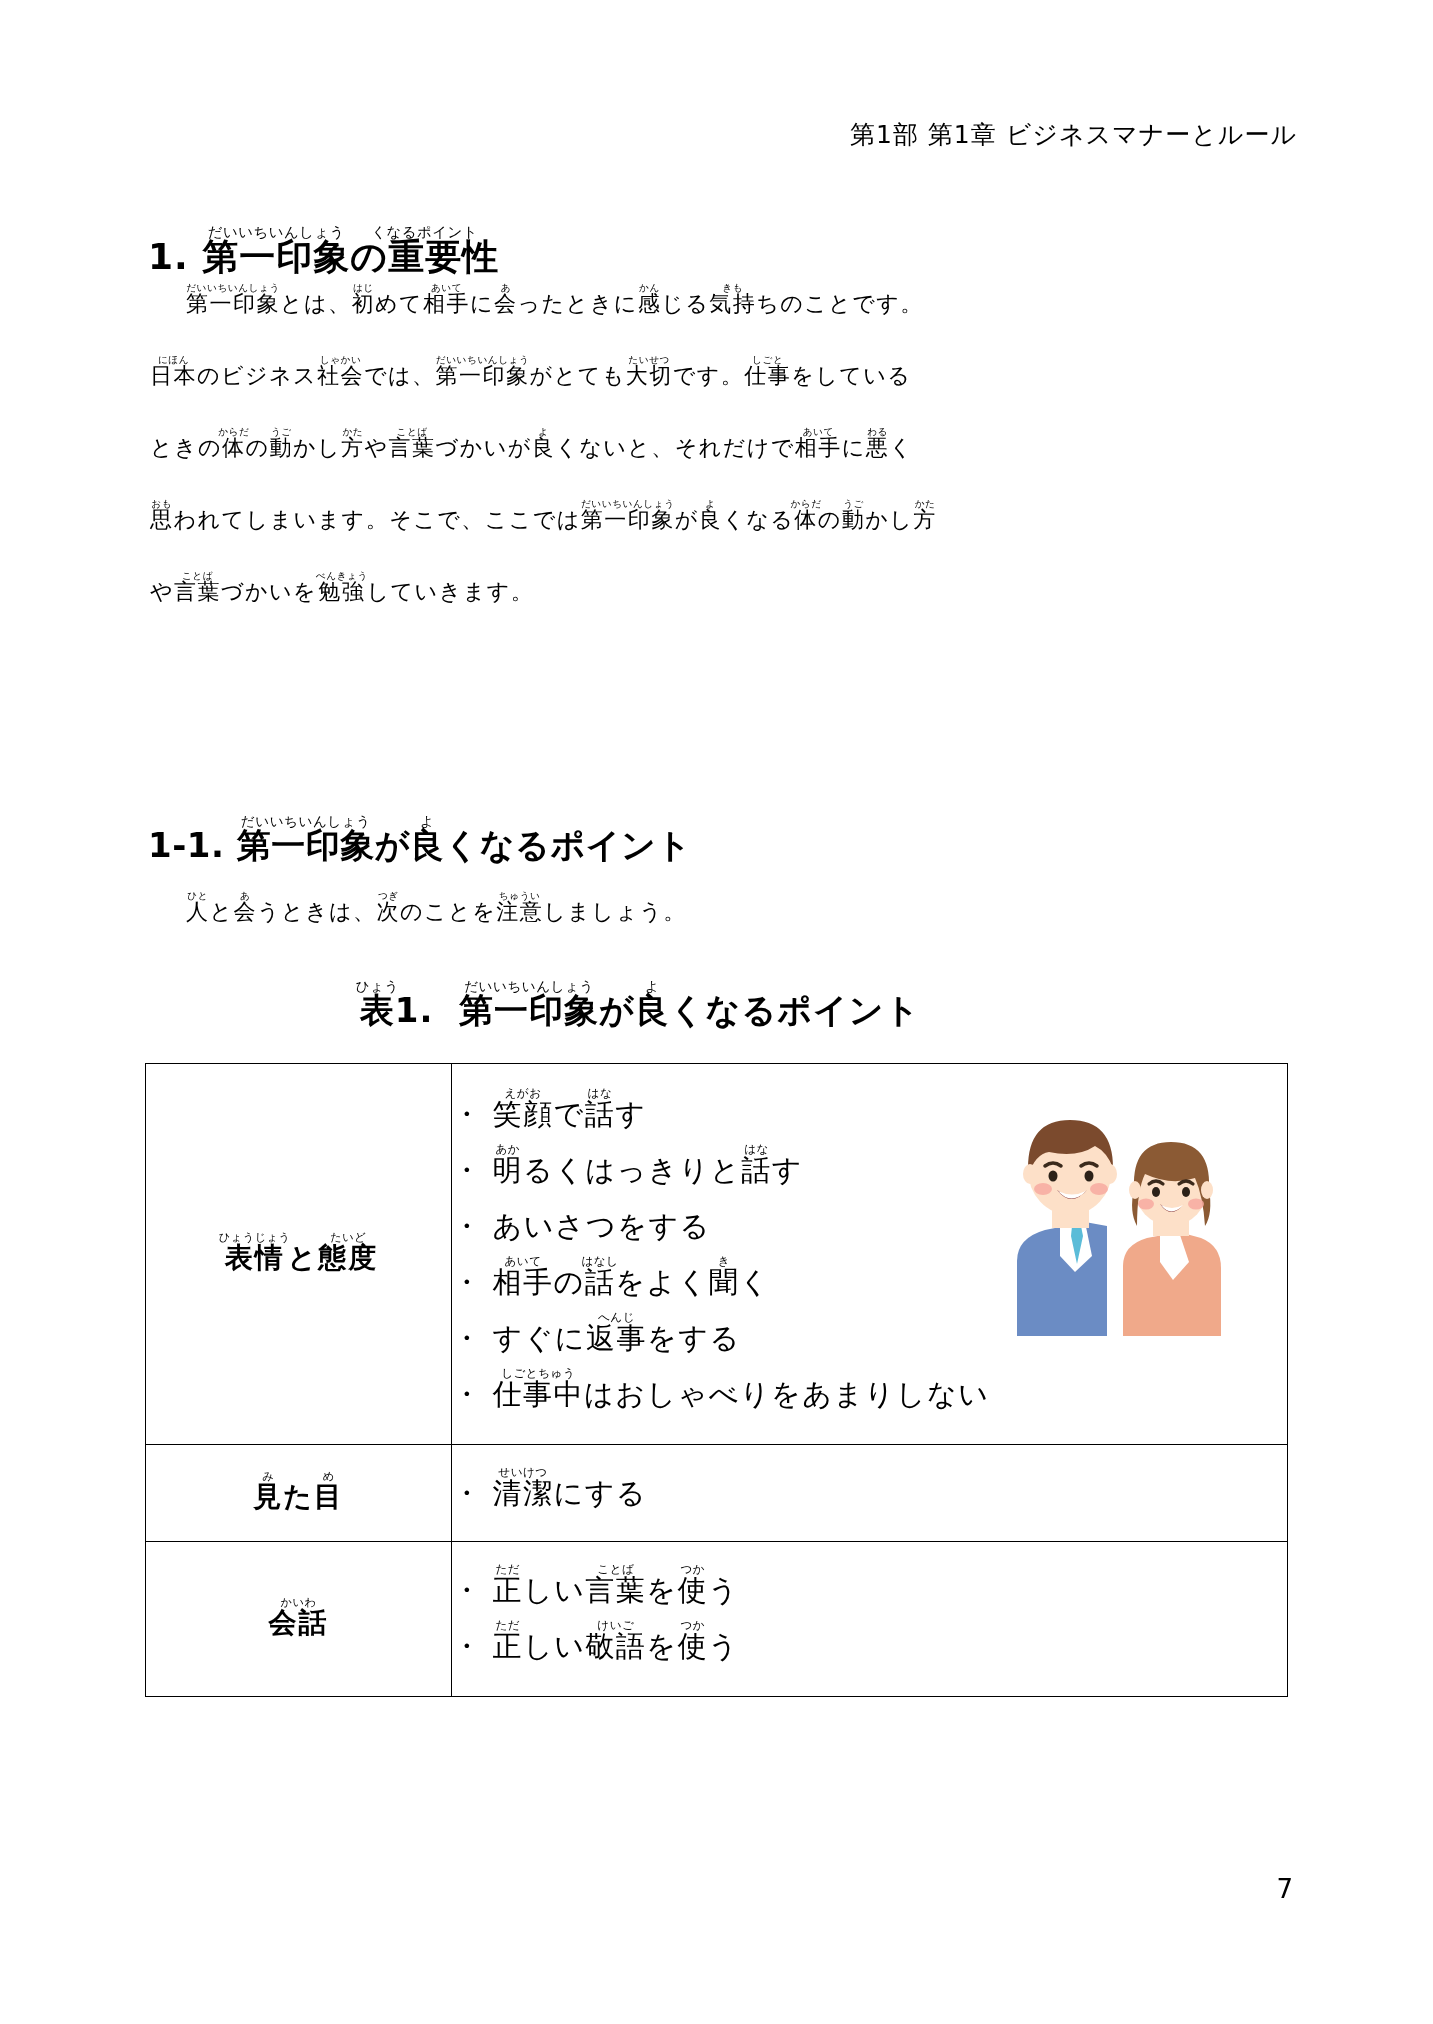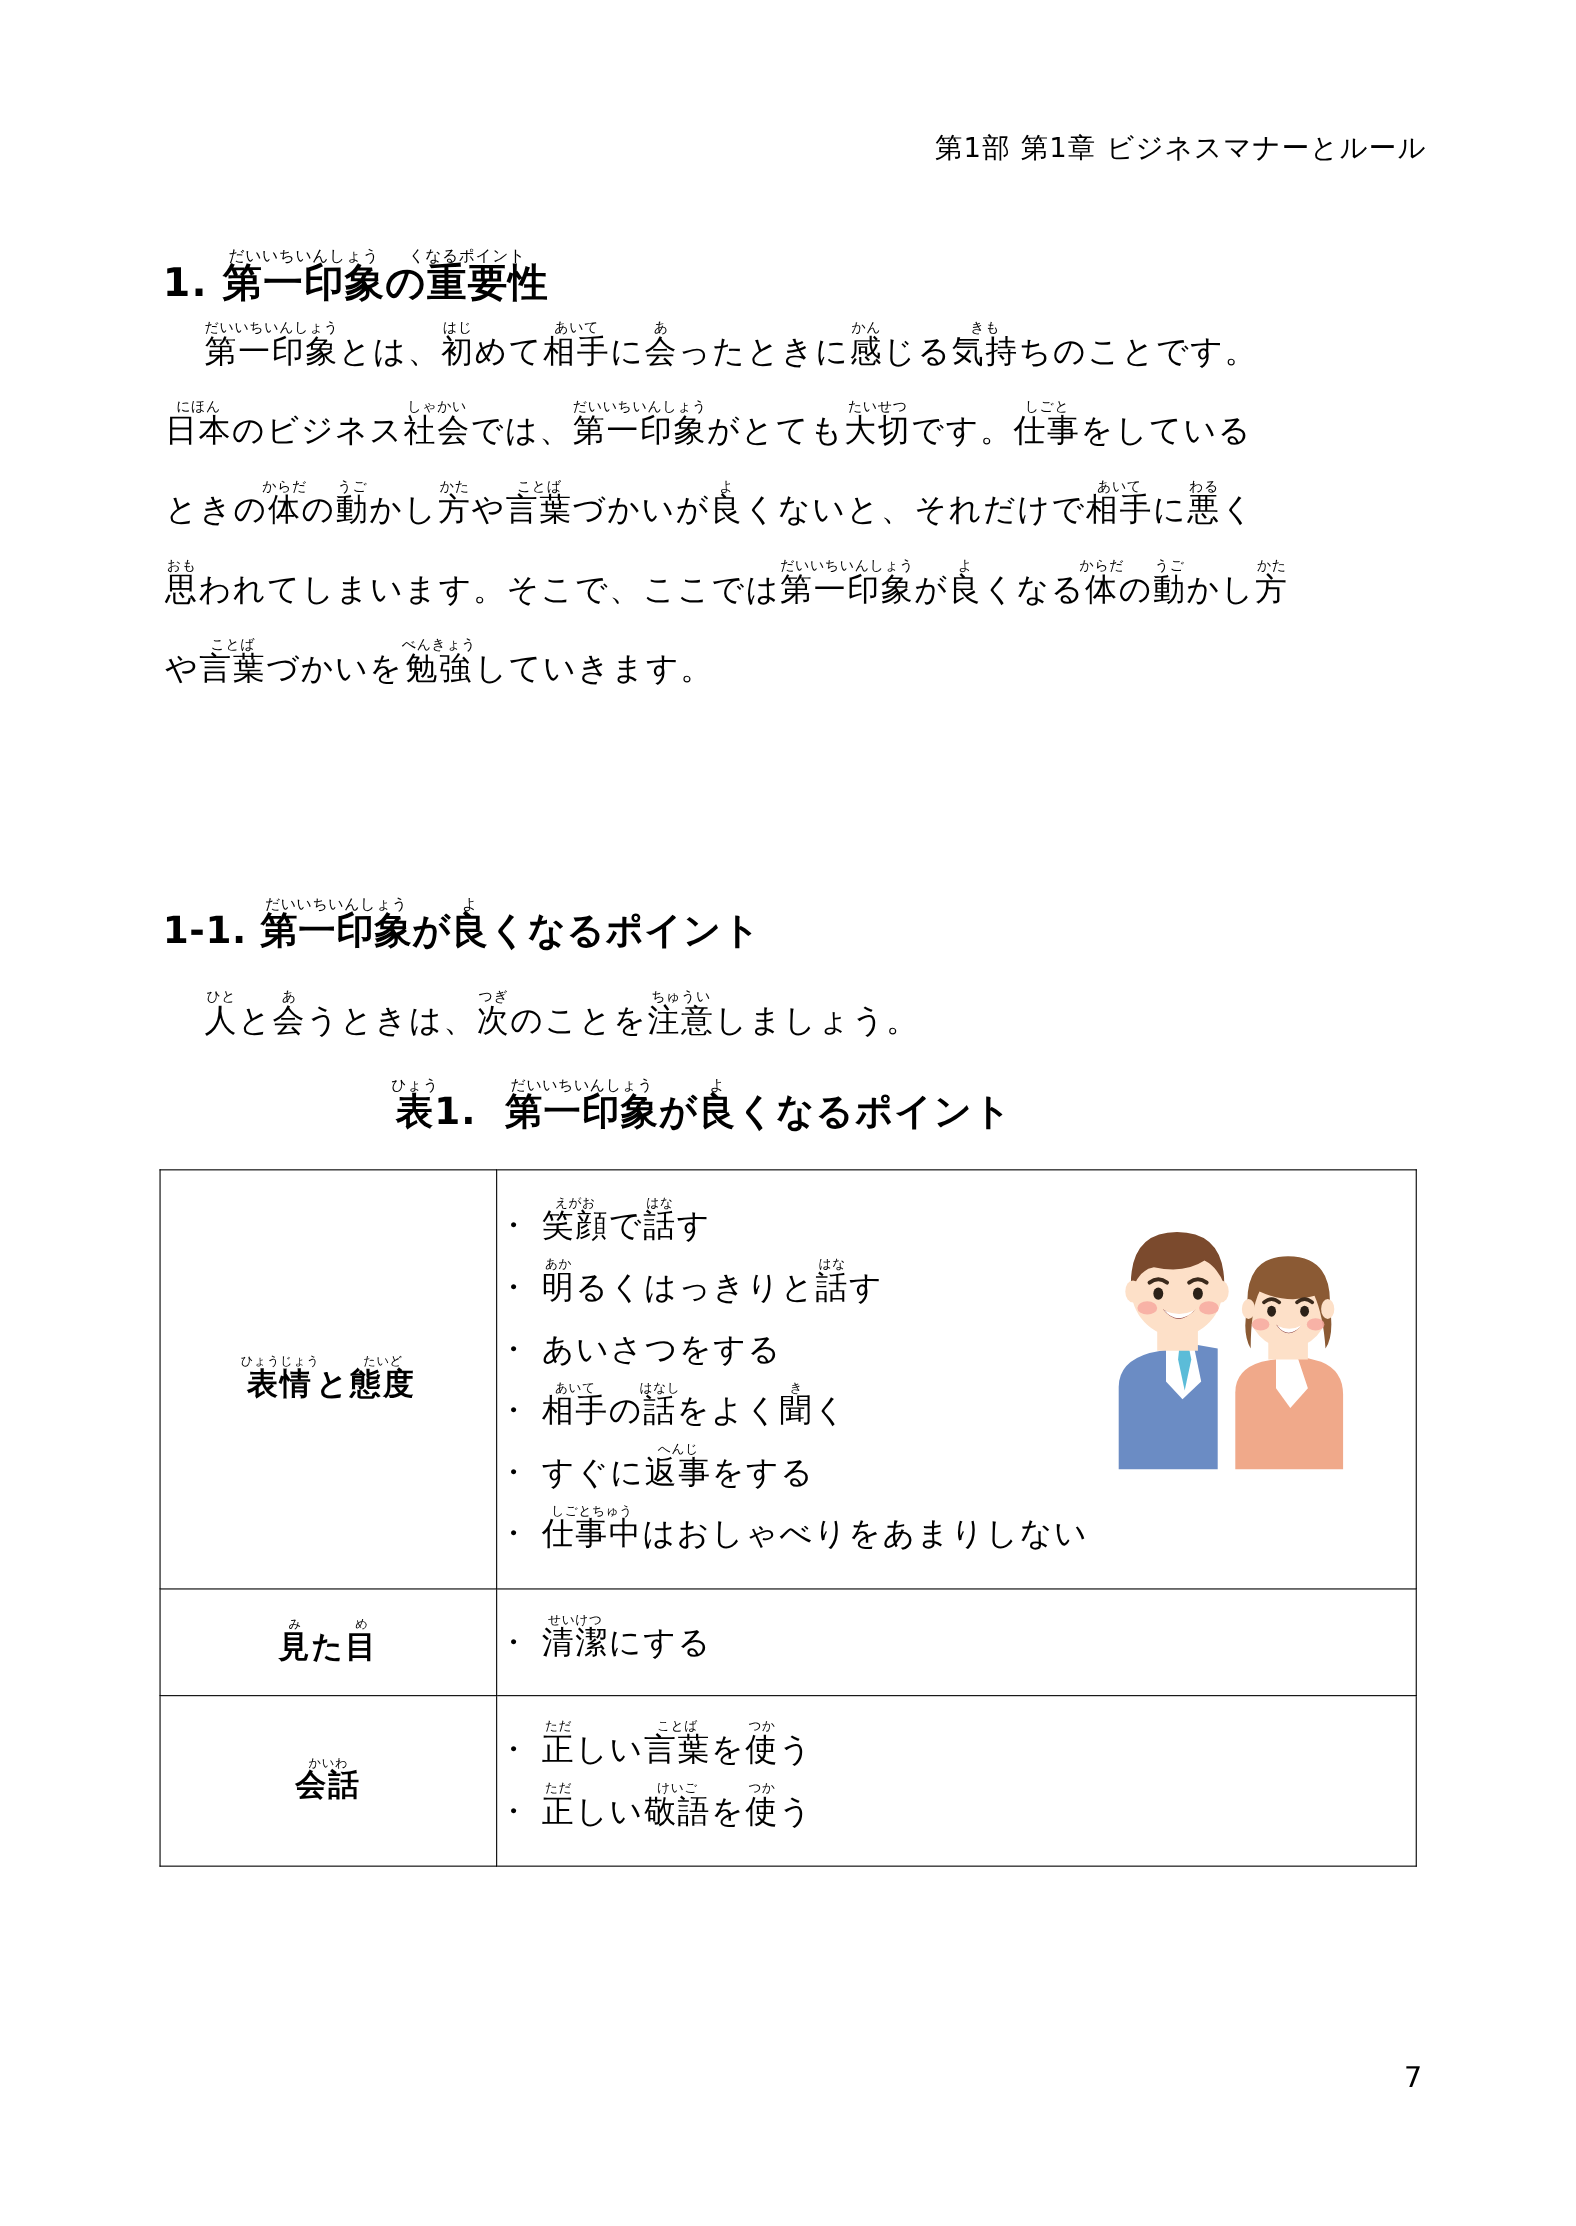--- a/index.html
+++ b/index.html
@@ -65,24 +65,23 @@
     transform: translateY(2px);
   }
   .body-text rt { font-size: 0.44em; }
 
   
   .body-text {
     position: absolute;
     left: 150px;
     top: 268px;
     width: 1140px;
-    font-size: 29px;
+    font-size: 22px;
     line-height: 72px;
     letter-spacing: 1.5px;
-    margin-top: 15px;
   }
   .body-text .line { white-space: nowrap; display: block; }
   .body-text .indent { padding-left: 36px; }
 
   
   .table-caption {
     position: absolute;
     top: 980px;
     left: 0;
     width: 1276px;

